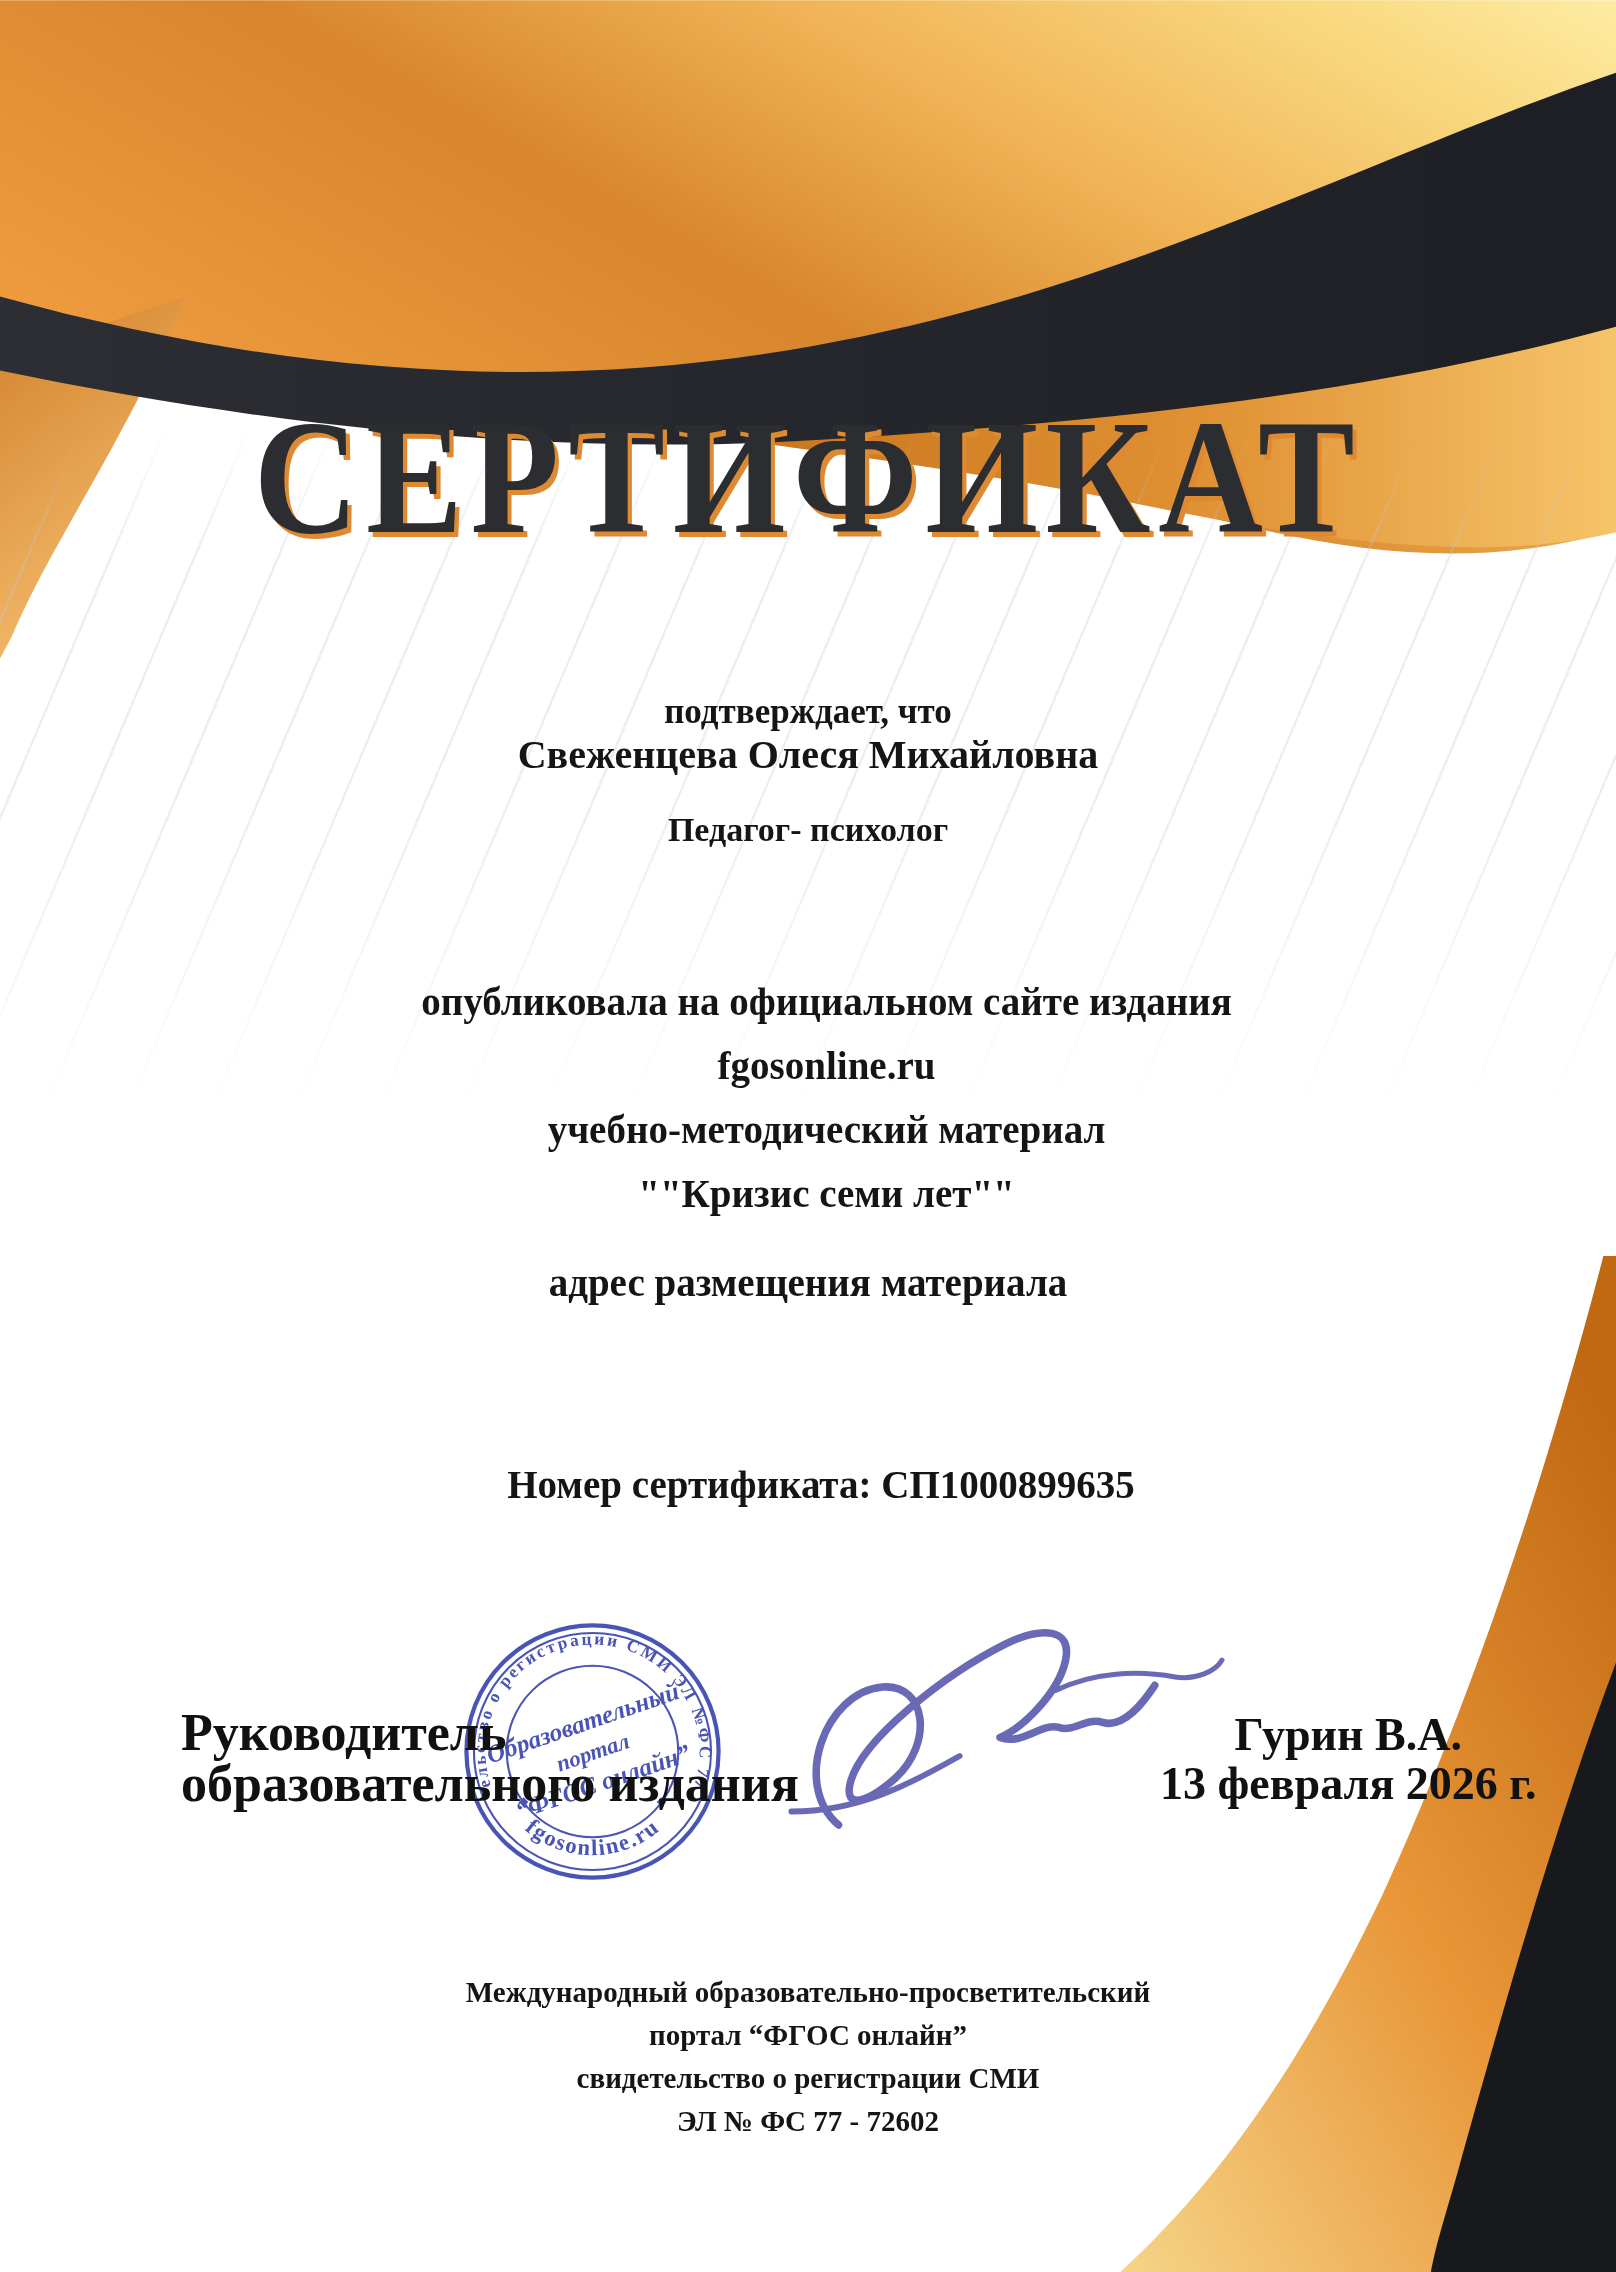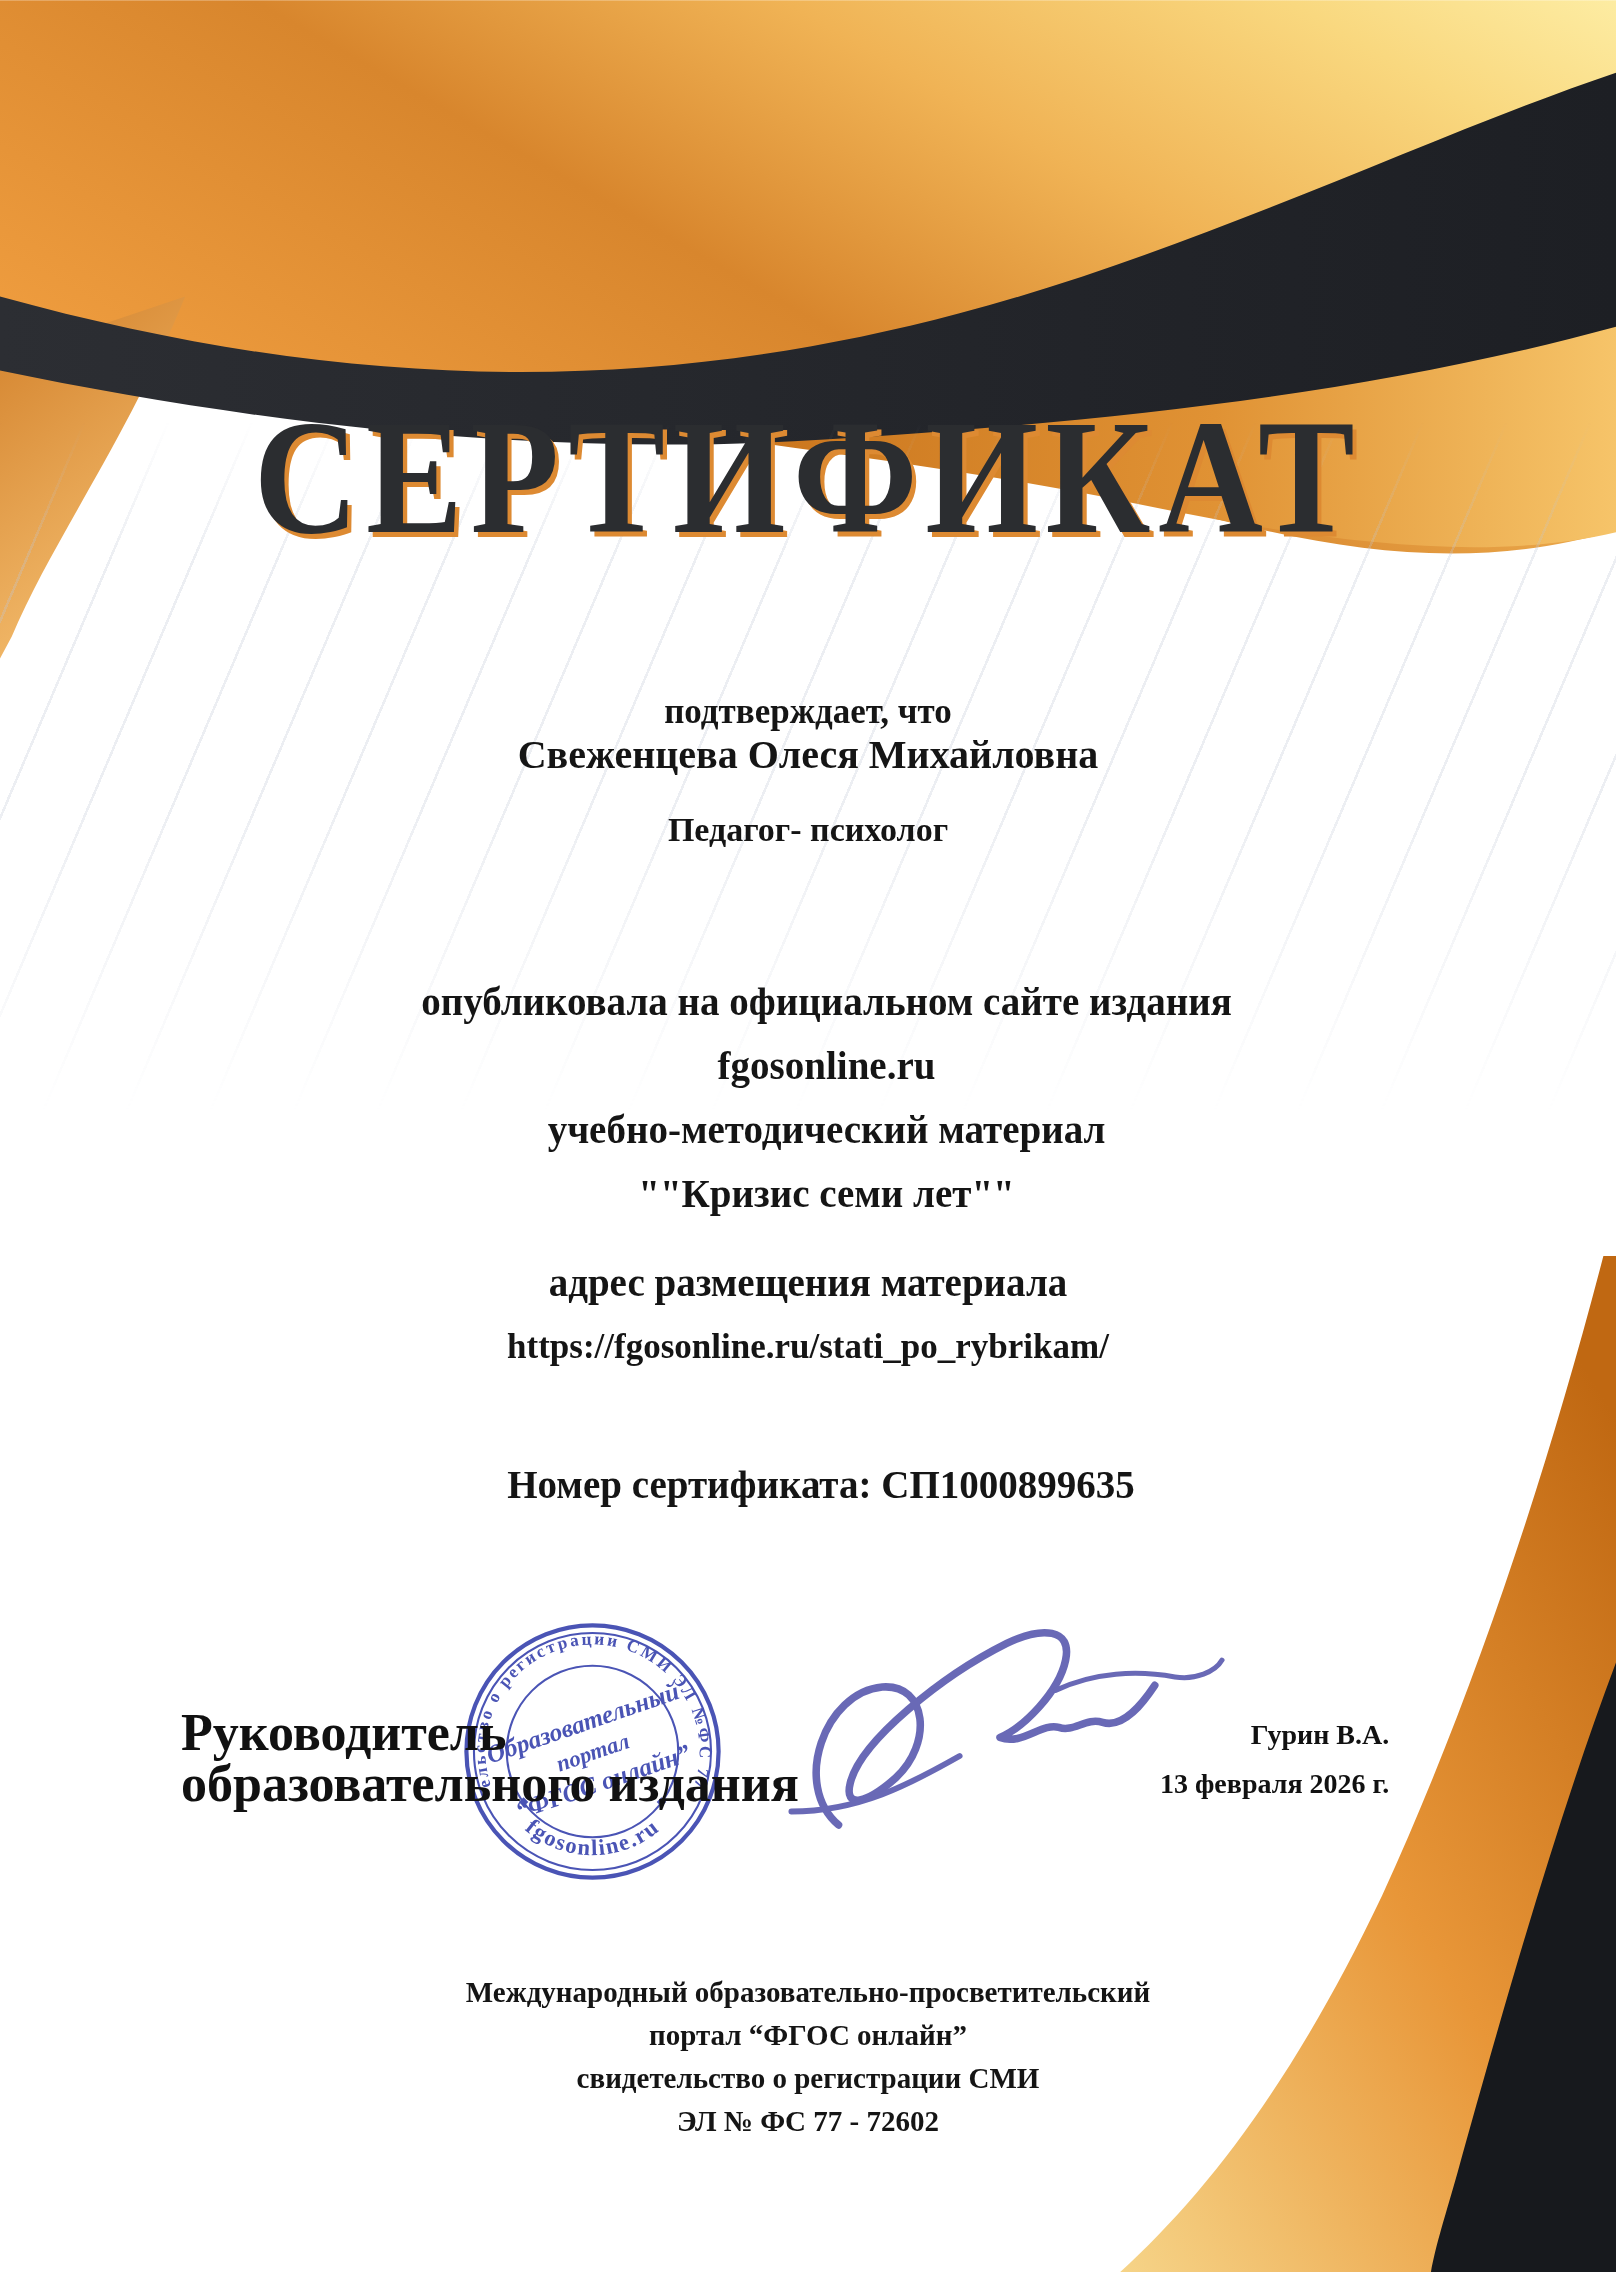--- a/index.html
+++ b/index.html
@@ -27,21 +27,21 @@
     white-space:nowrap;
   }
   .confirm{top:692px;font-size:35px;}
   .name{top:731px;font-size:40px;}
   .role{top:811px;font-size:34px;}
   .bodyblock{top:970px;font-size:39px;line-height:64px;margin-left:37px;}
   .addrblock{top:1251px;font-size:39px;line-height:64px;}
   .addrblock .url{font-size:35px;}
   .number{top:1462px;font-size:39px;padding-left:26px;}
   .sig-left{position:absolute;left:181px;top:1707px;text-align:left;color:#111;font-weight:bold;font-size:52px;line-height:51px;}
-  .sig-right{position:absolute;left:1160px;top:1710px;text-align:right;color:#111;font-weight:bold;font-size:28px;line-height:49px;}
+  .sig-right{position:absolute;left:1160px;top:1710px;text-align:center;color:#111;font-weight:bold;font-size:46px;line-height:49px;}
   .footerblock{top:1971px;font-size:29px;line-height:43px;}
   .stamp-svg{position:absolute;left:458px;top:1617px;width:269px;height:269px;opacity:.9;}
   .sign-svg{position:absolute;left:783px;top:1591px;width:471px;height:261px;}
   .stamp-ring-text{font-family:"Liberation Serif",serif;font-size:20.5px;letter-spacing:3px;font-weight:bold;}
   .stamp-bottom-text{font-family:"Liberation Serif",serif;font-size:27px;letter-spacing:2px;font-weight:bold;}
   .stamp-center{font-family:"Liberation Serif",serif;font-style:italic;font-weight:bold;}
 </style>
 </head>
 <body>
 
@@ -124,21 +124,20 @@
 
   <div class="txt bodyblock">
     <div>опубликовала на официальном сайте издания</div>
     <div>fgosonline.ru</div>
     <div>учебно-методический материал</div>
     <div>""Кризис семи лет""</div>
   </div>
 
   <div class="txt addrblock">
     <div>адрес размещения материала</div>
-    <div class="url">https://fgosonline.ru/stati_po_rybrikam/</div>
   </div>
 
   <div class="txt number">Номер сертификата: СП1000899635</div>
 
   <div class="sig-left">
     <div>Руководитель</div>
     <div>образовательного издания</div>
   </div>
 
   <div class="sig-right">

